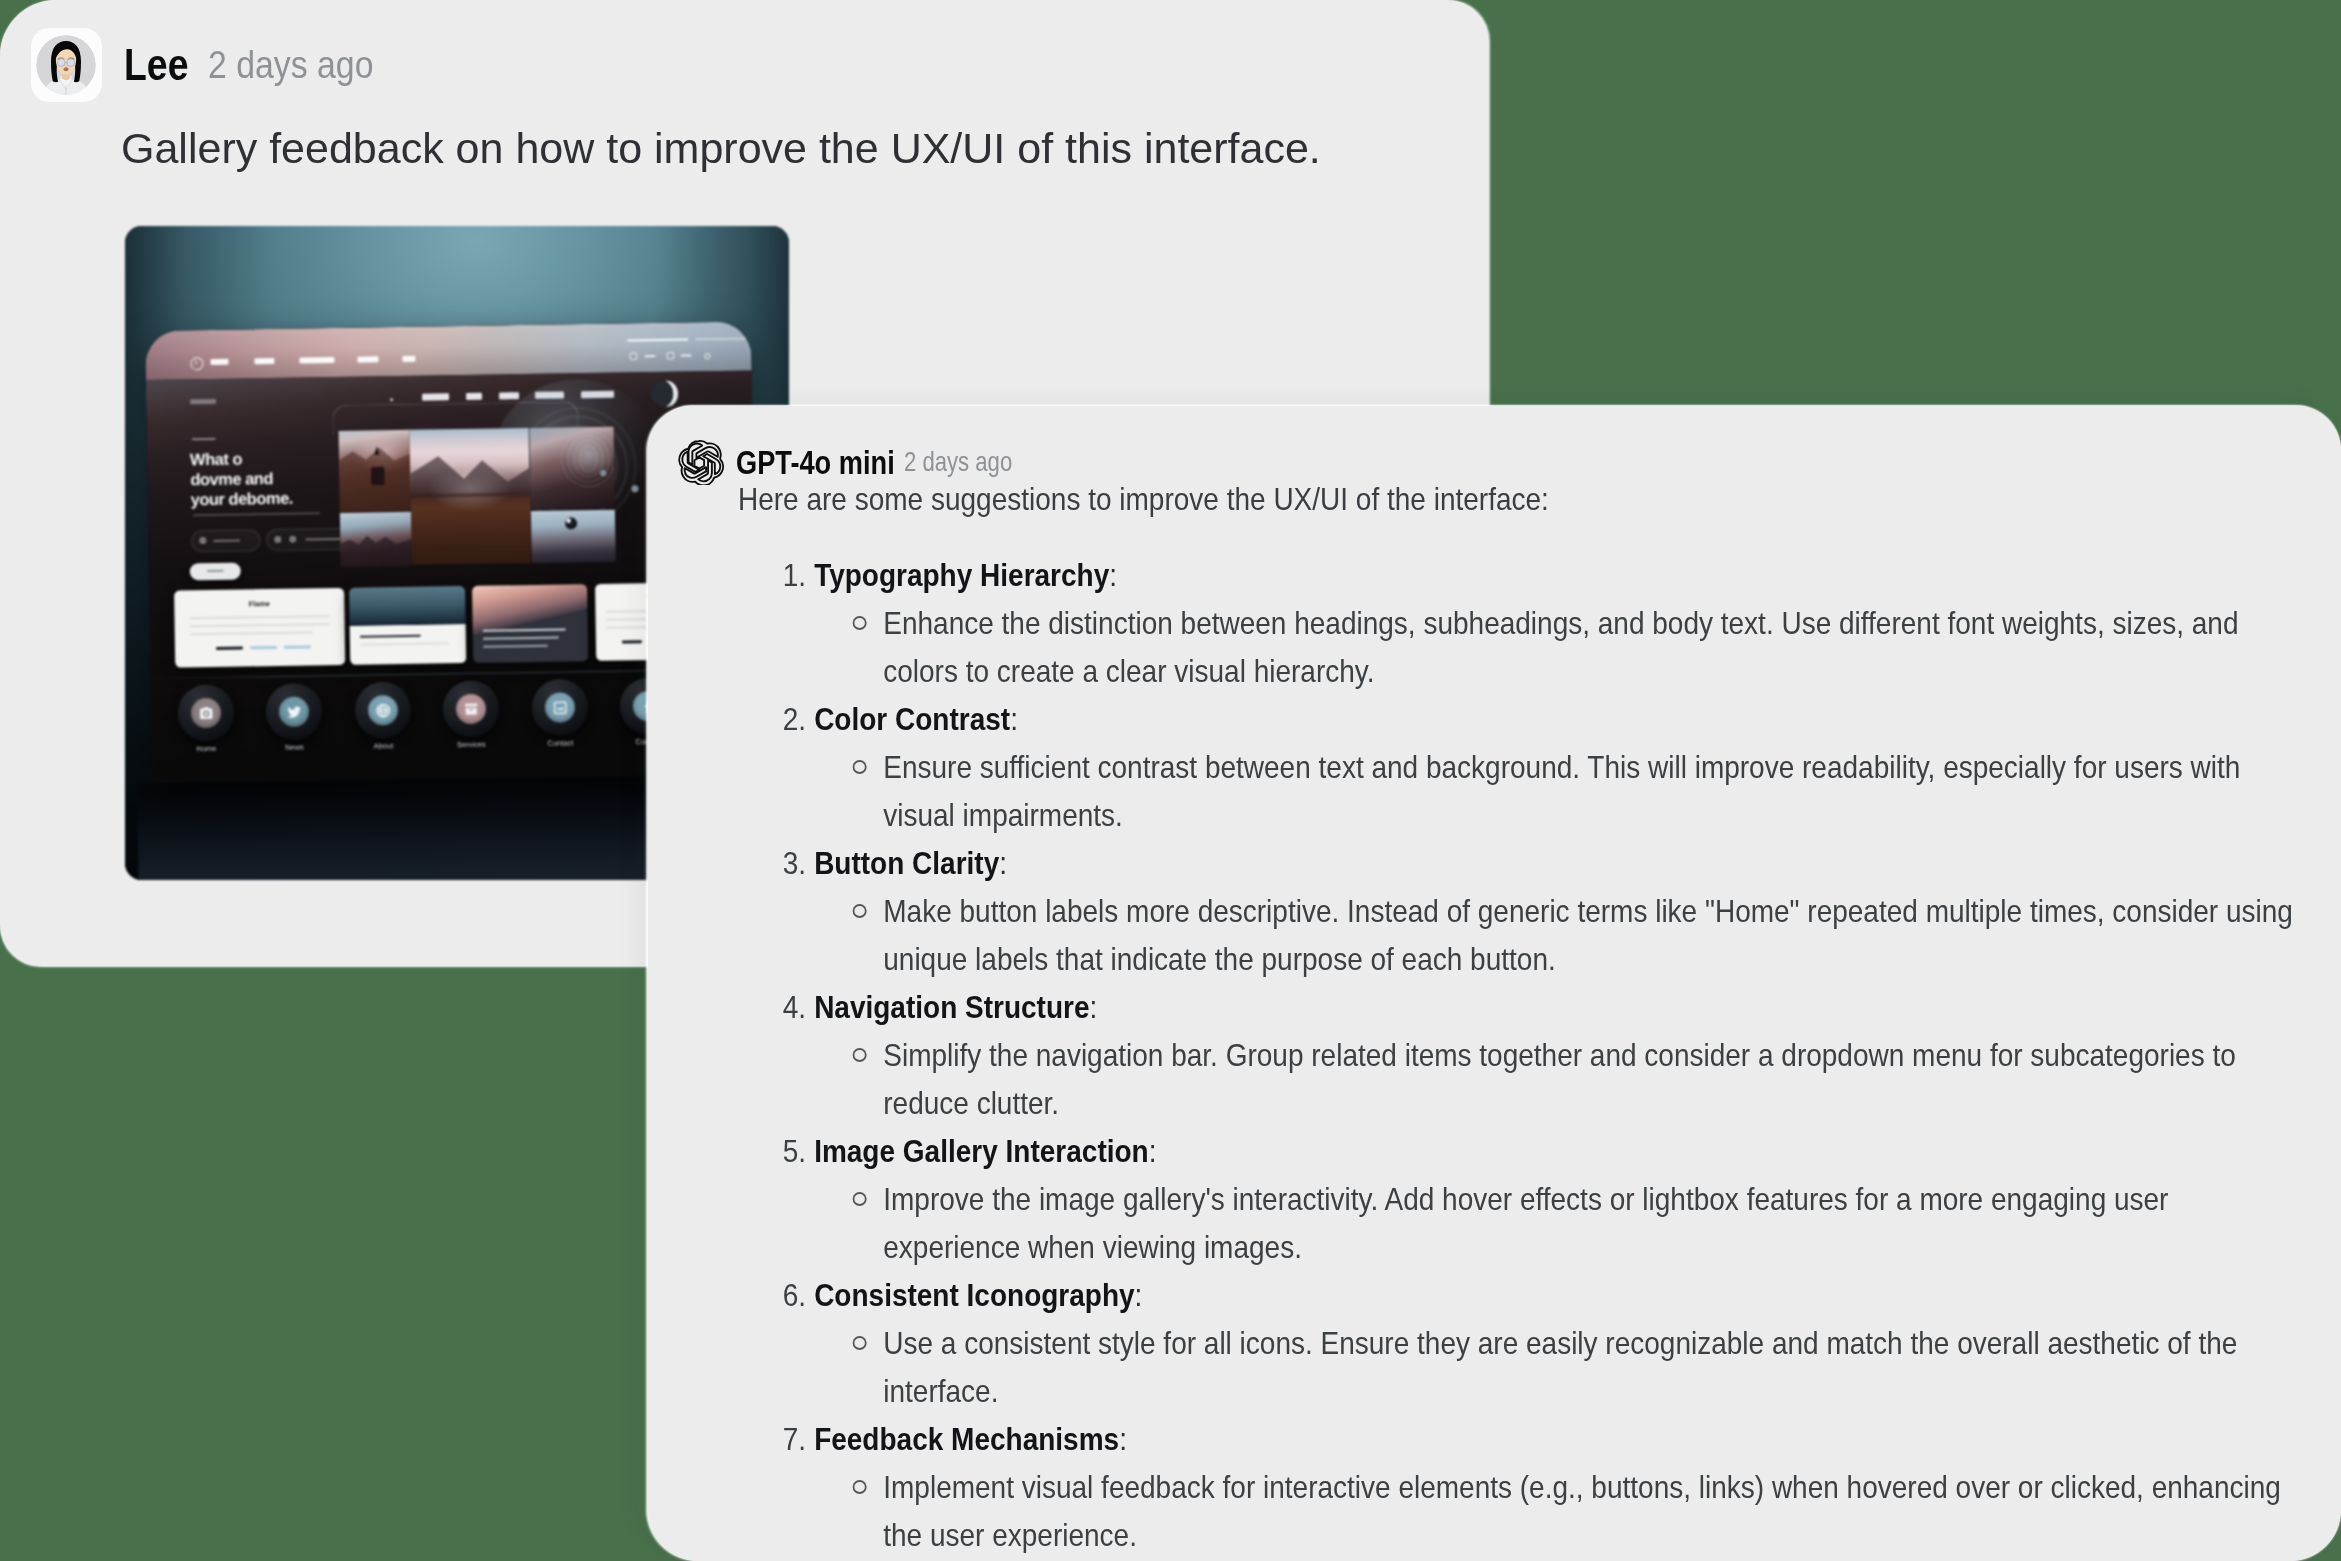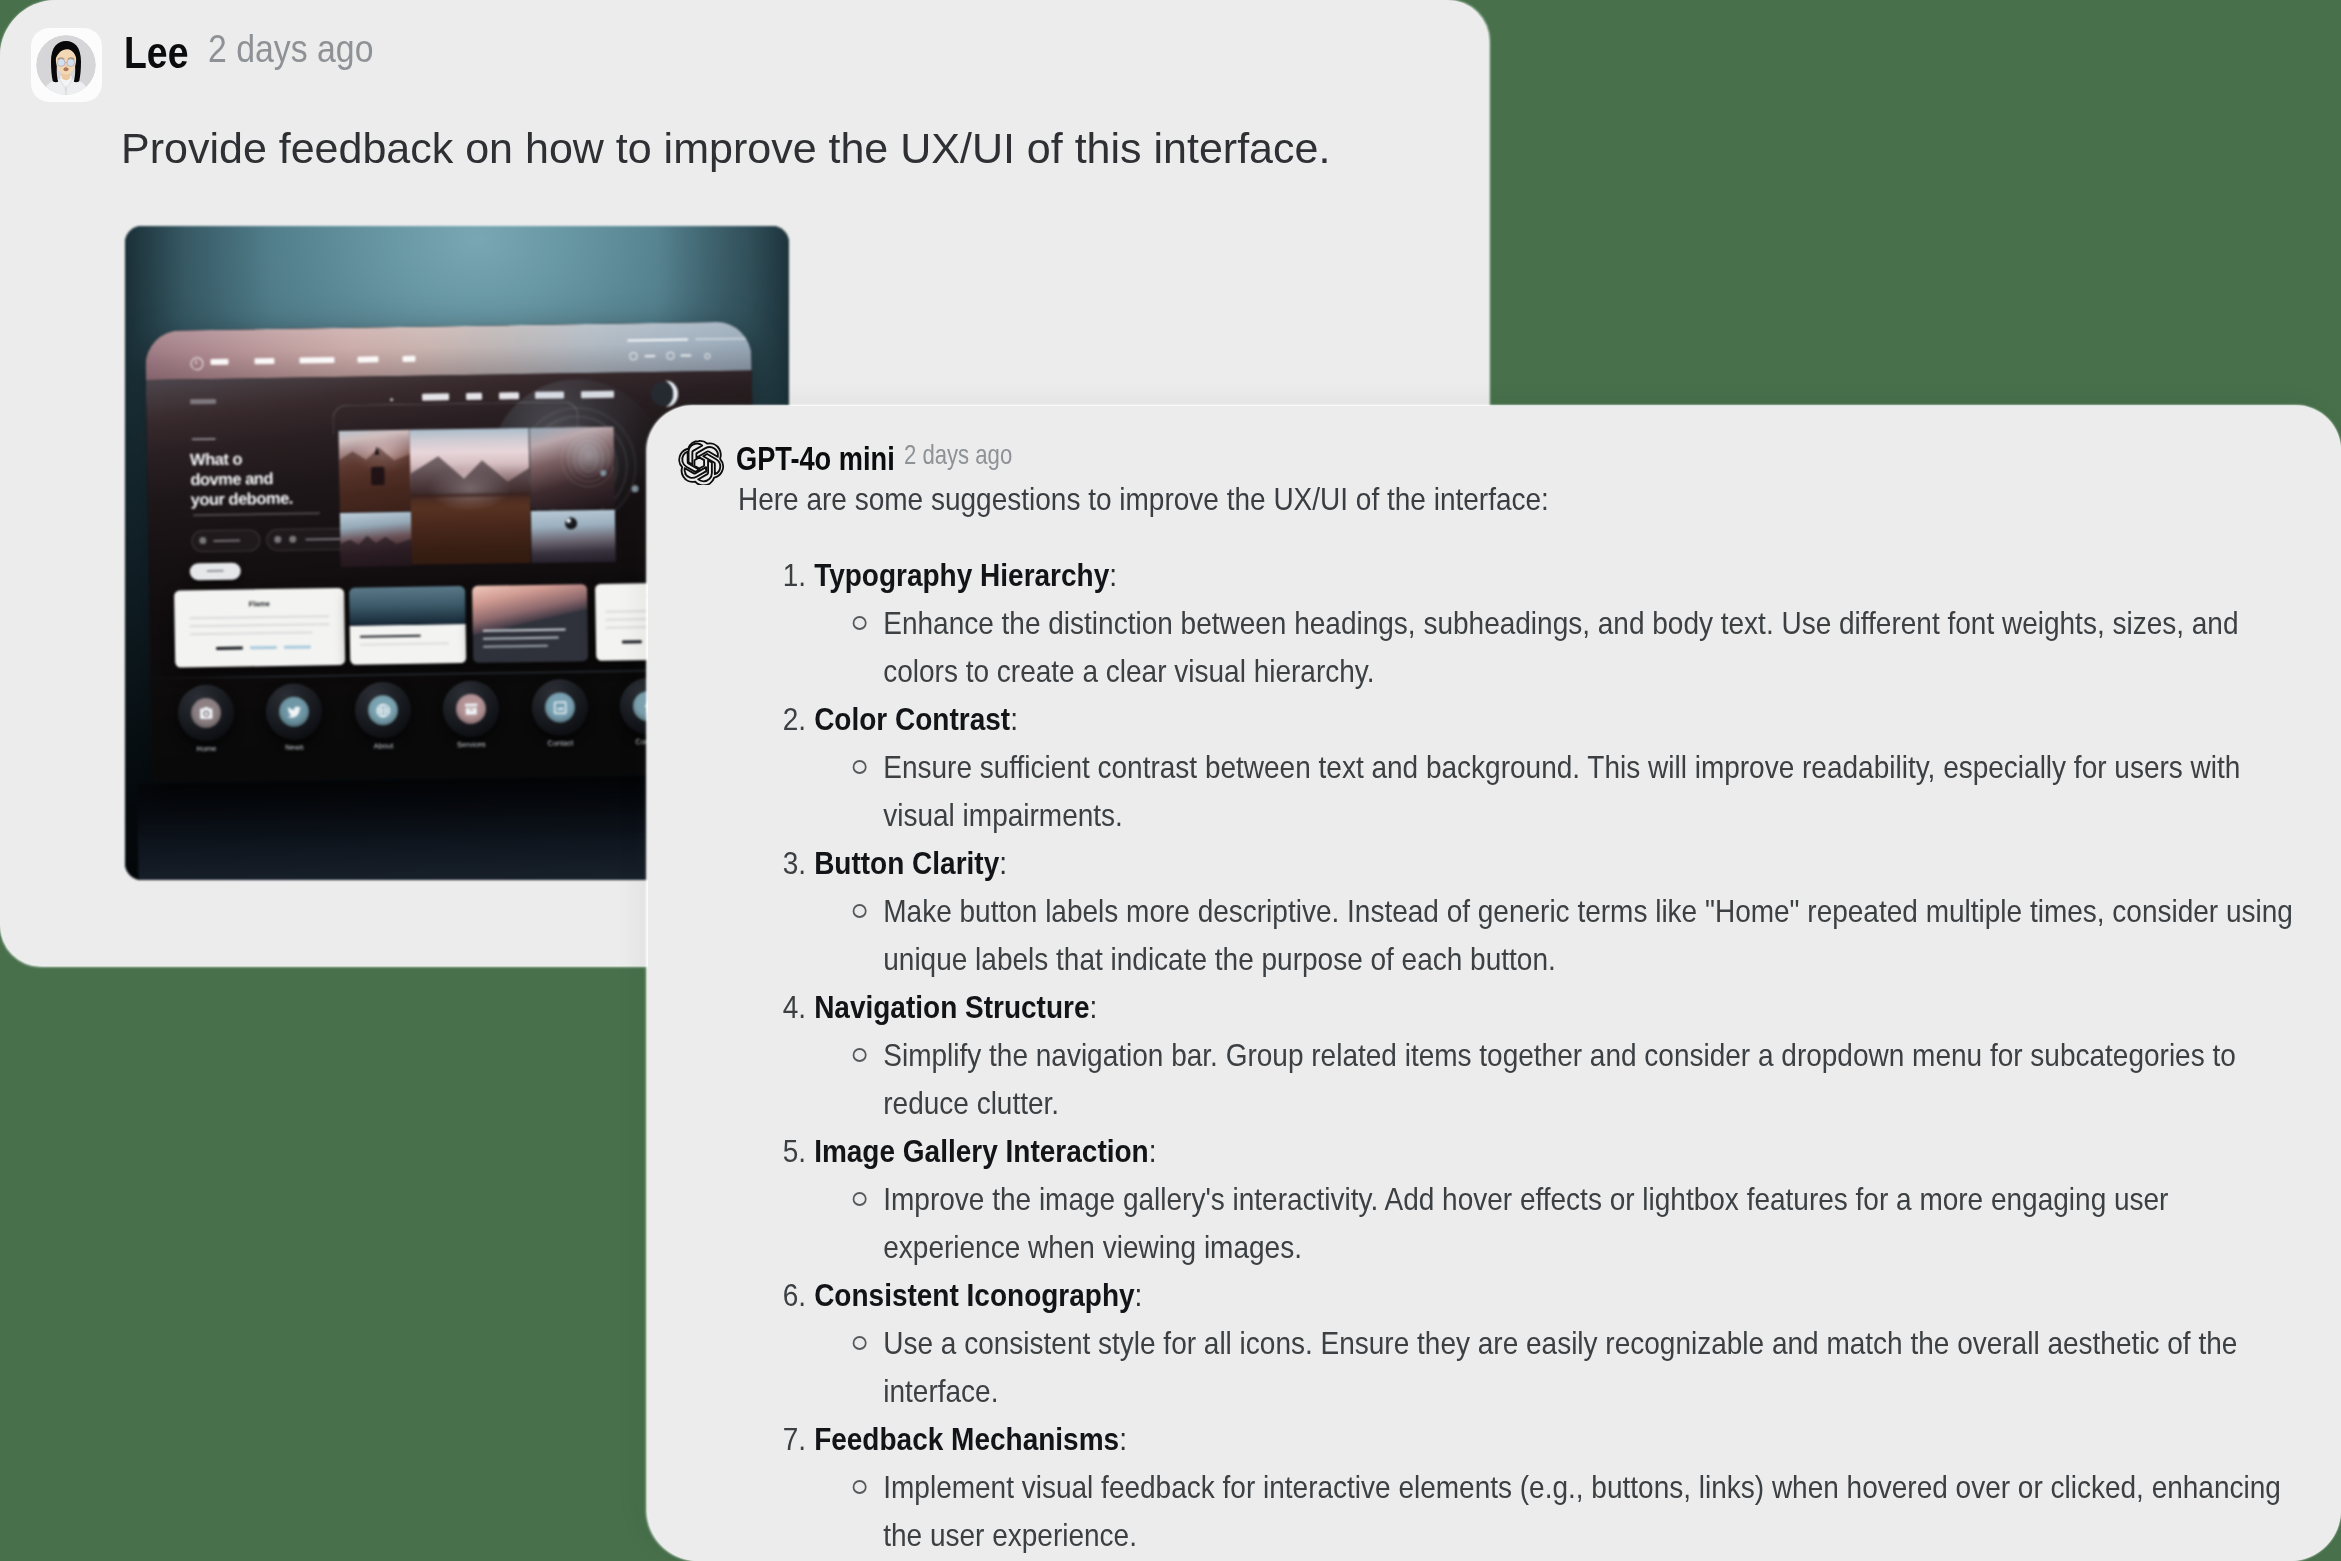--- a/index.html
+++ b/index.html
@@ -8,21 +8,21 @@
   .stage{position:relative;width:2342px;height:1561px;}
 
   
   .card{position:absolute;background:#ececec;}
   #user-card{left:0;top:0;width:1488px;height:965px;border-radius:56px 41px 41px 41px;
       box-shadow:0 1.2px 2.4px rgba(255,255,255,0.95), 1.2px 0 2.4px rgba(255,255,255,0.8);}
   #assistant-card{left:648px;top:406px;width:1693px;height:1155px;border-radius:45px 45px 51px 51px;
       box-shadow:0 -0.6px 1.8px rgba(255,255,255,0.95), -1.2px 0 2.4px rgba(255,255,255,0.9), -11px -6.1px 22px rgba(20,30,22,0.05);}
 
   
-  .msg-head{position:absolute;display:flex;align-items:flex-start;}
+  .msg-head{position:absolute;display:flex;align-items:center;}
   #user-head{left:30.5px;top:28px;}
   #assistant-head{left:678px;top:439px;}
 
   .avatar-frame{width:71px;height:74px;border-radius:18.3px;background:#fcfcfc;
       display:flex;align-items:center;justify-content:center;overflow:hidden;}
   .avatar-img{width:60px;height:60px;border-radius:50%;display:block;}
 
   .openai-logo{width:46px;height:46px;display:block;flex:0 0 auto;}
 
   .author{font-weight:700;color:#0b0c0d;letter-spacing:0;}
@@ -187,21 +187,21 @@
 
           <path d="M50 47 l-1.6 6.6 h3.2 Z" fill="#ddbe97" opacity="0.75"></path>
           <ellipse cx="50" cy="57" rx="4.2" ry="3.3" fill="#ae7659"></ellipse>
         </g>
       </svg>
     </div>
     <div class="author">Lee</div>
     <div class="stamp">2 days ago</div>
   </div>
 
-  <div id="user-prompt">Provide feedback on how to improve the UX/UI of this interface.</div>
+  <div id="user-prompt">Gallery feedback on how to improve the UX/UI of this interface.</div>
 
   <div id="shot">
     <div class="sky"></div>
     <div class="sky-vig"></div>
     <div class="device">
       <div class="base"></div>
       <div class="device-body">
 
         <div class="topband"></div>
         <div class="topnav">

